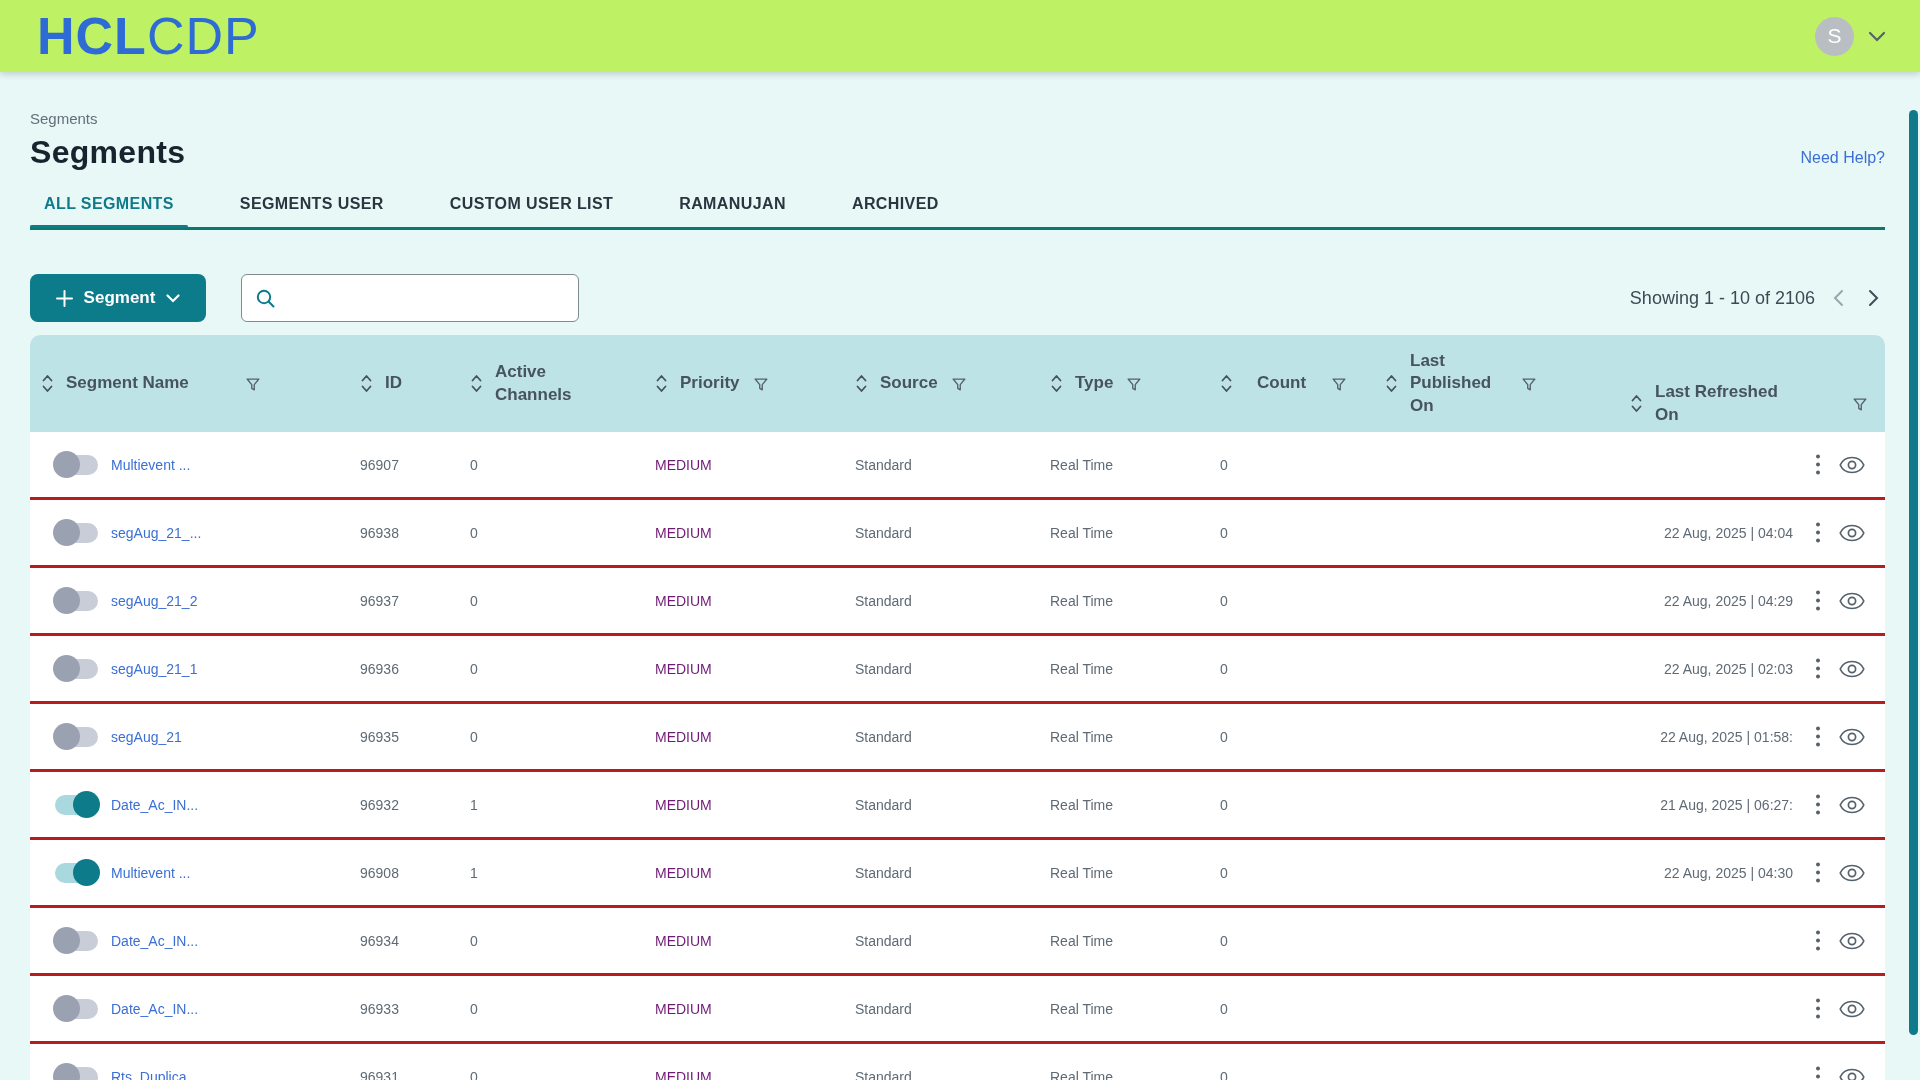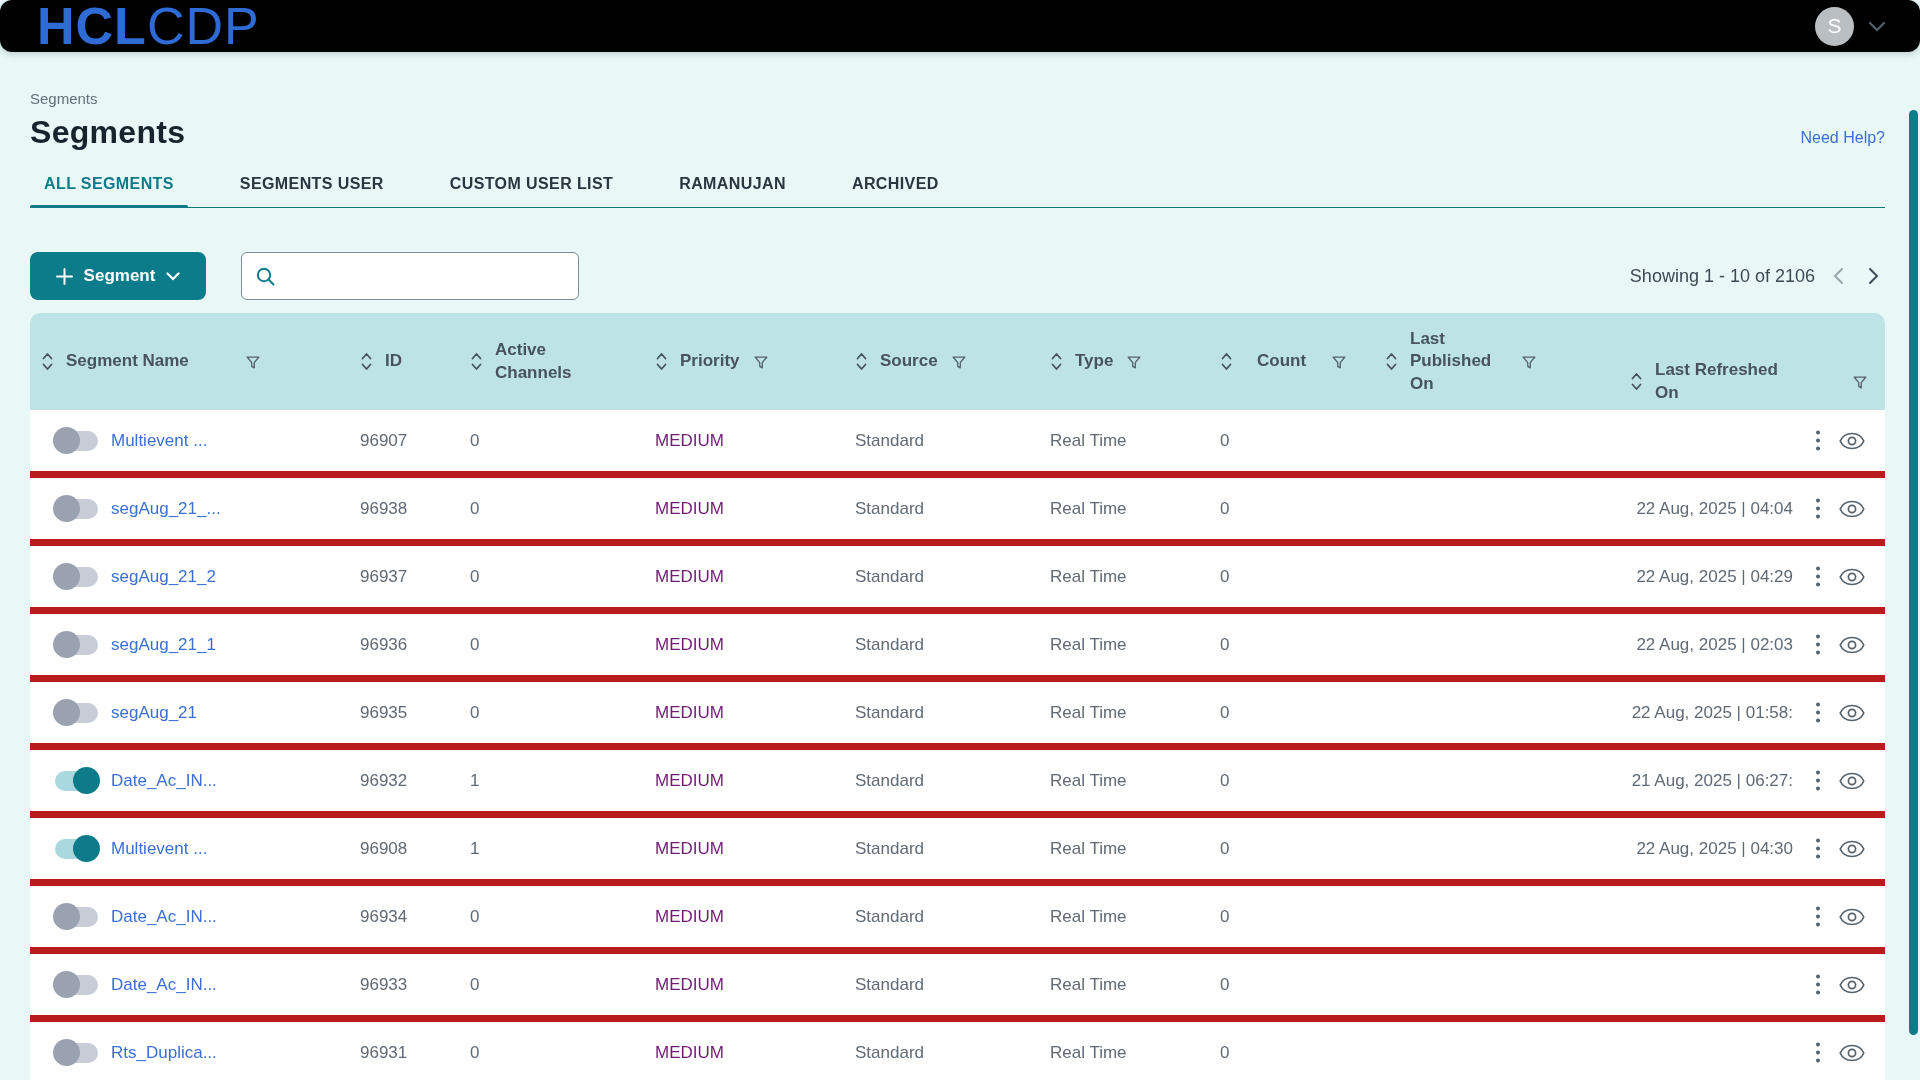--- a/index.html
+++ b/index.html
@@ -5,43 +5,43 @@
   * { box-sizing: border-box; }
   html,body { margin:0; padding:0; }
   body {
     width:1920px; height:1080px; overflow:hidden;
     background:#e7f8f7;
     font-family:"Liberation Sans", sans-serif;
     position:relative;
   }
   
   .topbar {
-    height:52px; background:#000000;
+    height:72px; background:#bef264;
     display:flex; align-items:center; justify-content:space-between;
     padding:0 34px 0 37px;
     box-shadow:0 2px 7px rgba(0,0,0,.18);
-    position:relative; z-index:5;border-radius:12px;
+    position:relative; z-index:5;
   }
   .logo { font-size:52px; line-height:1; color:#2e6bd4; letter-spacing:1px; cursor:pointer; }
   .logo .logo-strong { font-weight:bold; }
   .logo .logo-light  { font-weight:normal; }
   .userbox { display:flex; align-items:center; gap:14px; }
   .avatar {
     width:39px; height:39px; border-radius:50%;
     background:#b9bec3; color:#fff; font-size:21px;
     display:flex; align-items:center; justify-content:center;
   }
   
   .content { padding:38px 35px 0 30px; }
   .breadcrumb { font-size:15px; color:#63707a; }
   .title-row { display:flex; justify-content:space-between; align-items:flex-end; margin-top:7px; }
   .page-title { font-size:32px; font-weight:bold; color:#17242e; margin:0; letter-spacing:.3px; }
   .need-help { font-size:16px; color:#3b6fd4; text-decoration:none; cursor:pointer; padding-bottom:4px;margin-left:48px; }
   
-  .tabs { display:flex; gap:38px; margin-top:24px; border-bottom:1px solid #0f766e; }
+  .tabs { display:flex; gap:38px; margin-top:24px; border-bottom:3px solid #0f766e; }
   .tab {
     background:none; border:none; position:relative;
     padding:0 14px 14px; font-family:inherit;
     font-size:16px; font-weight:bold; letter-spacing:.4px;
     color:#2a363f; cursor:pointer;
   }
   .tab.active { color:#0f7b8a; }
   .tab.active::after {
     content:""; position:absolute; left:0; right:0; bottom:-1px;
     height:3px; background:#0f7b8a; border-radius:2px;
@@ -72,22 +72,22 @@
     display:flex; align-items:center; height:97px;
     background:#bee3e7; border-radius:10px 10px 0 0;
   }
   .hcell {
     display:flex; align-items:center; gap:12px;
     padding-left:15px; font-size:17px; font-weight:bold; color:#47535e;
     line-height:1.3;
   }
   .row {
     display:flex; align-items:center; height:68px;
-    border-bottom:7px solid #b91c1c;
-    font-size:17px; color:#5f6a75; background:#fff;
+    border-bottom:3px solid #b91c1c;
+    font-size:14px; color:#5f6a75; background:#fff;
   }
   .cell { display:flex; align-items:center; padding-left:15px; height:100%; }
   
   .c-name      { width:315px; padding-left:25px; }
   .hc-name     { width:315px; padding-left:11px; }
   .c-id,.hc-id { width:110px; }
   .c-channels,.hc-channels { width:185px; }
   .c-priority,.hc-priority { width:200px; }
   .c-source,.hc-source     { width:195px; }
   .c-type,.hc-type         { width:170px; }

